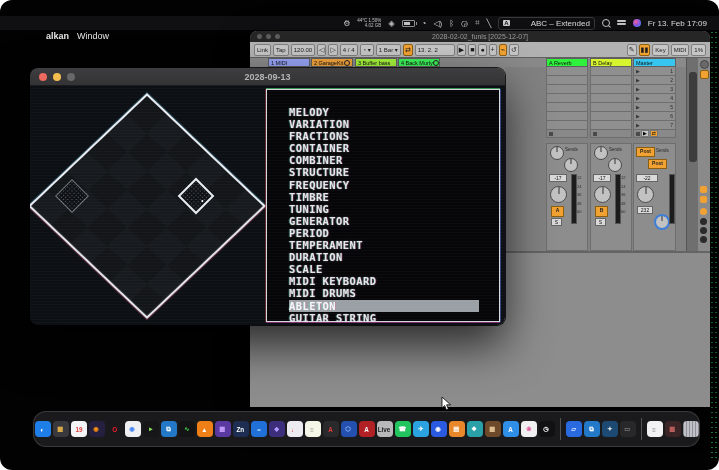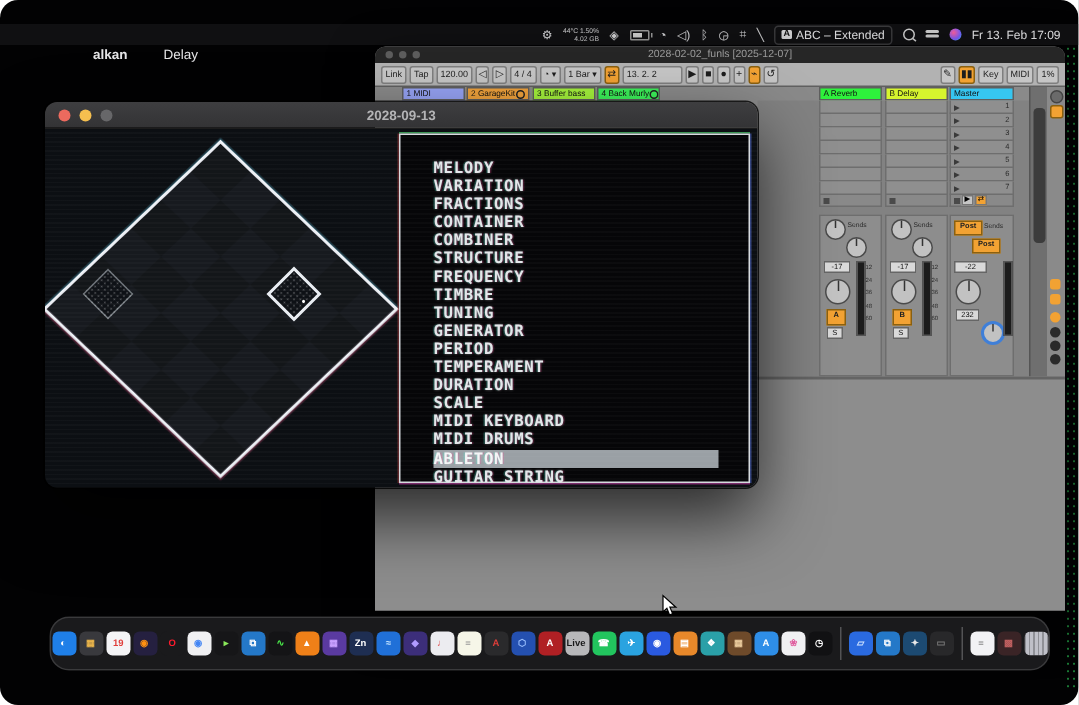--- a/index.html
+++ b/index.html
@@ -1,30 +1,30 @@
 <!DOCTYPE html>
 <html><head>
 <meta charset="utf-8">
 <style>
   html,body{margin:0;padding:0;background:#fff;}
   .screen{position:relative;width:719px;height:470px;background:#020203;border-radius:12px;overflow:hidden;
           font-family:"Liberation Sans",sans-serif;}
   
   .menubar{position:absolute;left:0;top:16px;width:100%;height:14px;background:#101012;color:#e6e6e8;
            display:flex;align-items:center;font-size:9px;}
-  .mb-left{display:flex;align-items:center;gap:24px;margin-left:38px;margin-top:26px;}
+  .mb-left{display:flex;align-items:center;gap:8px;margin-left:38px;margin-top:26px;}
   .mb-apple{font-size:10px;}
   .mb-app{font-weight:bold;}
   .mb-right{margin-left:auto;margin-right:12px;display:flex;align-items:center;gap:7px;font-size:8px;}
   .mb-ic{font-size:8px;opacity:.9;}
   .mb-temp{font-size:4.5px;line-height:5px;text-align:right;opacity:.85;}
   .battery{width:11px;height:5px;border:1px solid #9a9a9a;border-radius:1px;position:relative;}
   .battery::after{content:"";position:absolute;left:1px;top:1px;bottom:1px;width:6px;background:#cfcfcf;}
   .battery::before{content:"";position:absolute;right:-3px;top:1px;width:1px;height:3px;background:#9a9a9a;}
-  .inputsrc{display:flex;align-items:center;gap:3px;border:1px solid #3a3a3c;border-radius:3px;padding:1px 4px;}
+  .inputsrc{display:flex;align-items:center;gap:21px;border:1px solid #3a3a3c;border-radius:3px;padding:1px 4px;}
   .inputsrc .badge{background:#d8d8da;color:#111;font-size:6px;padding:0 1px;border-radius:1px;font-weight:bold;}
   .mag{width:6px;height:6px;border:1px solid #d0d0d0;border-radius:50%;position:relative;}
   .mag::after{content:"";position:absolute;width:3px;height:1px;background:#d0d0d0;right:-2px;bottom:-1px;transform:rotate(40deg);}
   .cc{width:9px;height:6px;display:flex;flex-direction:column;gap:1px;}
   .cc i{height:2px;background:#cfcfcf;border-radius:2px;}
   .siri{width:8px;height:8px;border-radius:50%;background:radial-gradient(circle at 35% 35%,#ff5fa0,#7a5fff 60%,#2fd0ff);}
   
   .ableton{position:absolute;left:250px;top:31px;width:460px;height:376px;background:#8a8a8a;border-radius:7px 7px 0 0;
            box-shadow:0 10px 30px rgba(0,0,0,.6);overflow:hidden;font-family:"Liberation Sans",sans-serif;}
   .ab-title{position:absolute;left:0;top:0;width:100%;height:11px;background:#262626;display:flex;align-items:center;}
@@ -114,21 +114,21 @@
 </style>
 </head>
 <body>
 
 <div class="screen">
 
   <div class="menubar">
     <div class="mb-left">
       <span class="mb-apple"></span>
       <span class="mb-app">alkan</span>
-      <span>Delay</span>
+      <span>Window</span>
     </div>
     <div class="mb-right">
       <span class="mb-ic">⚙</span>
       <span class="mb-temp">
         <span>44°C 1.50%</span><br><span>4.02 GB</span>
       </span>
       <span class="mb-ic">◈</span>
       <span class="battery"></span>
       <span class="mb-ic">◔</span>
       <span class="mb-ic">◁)</span>

